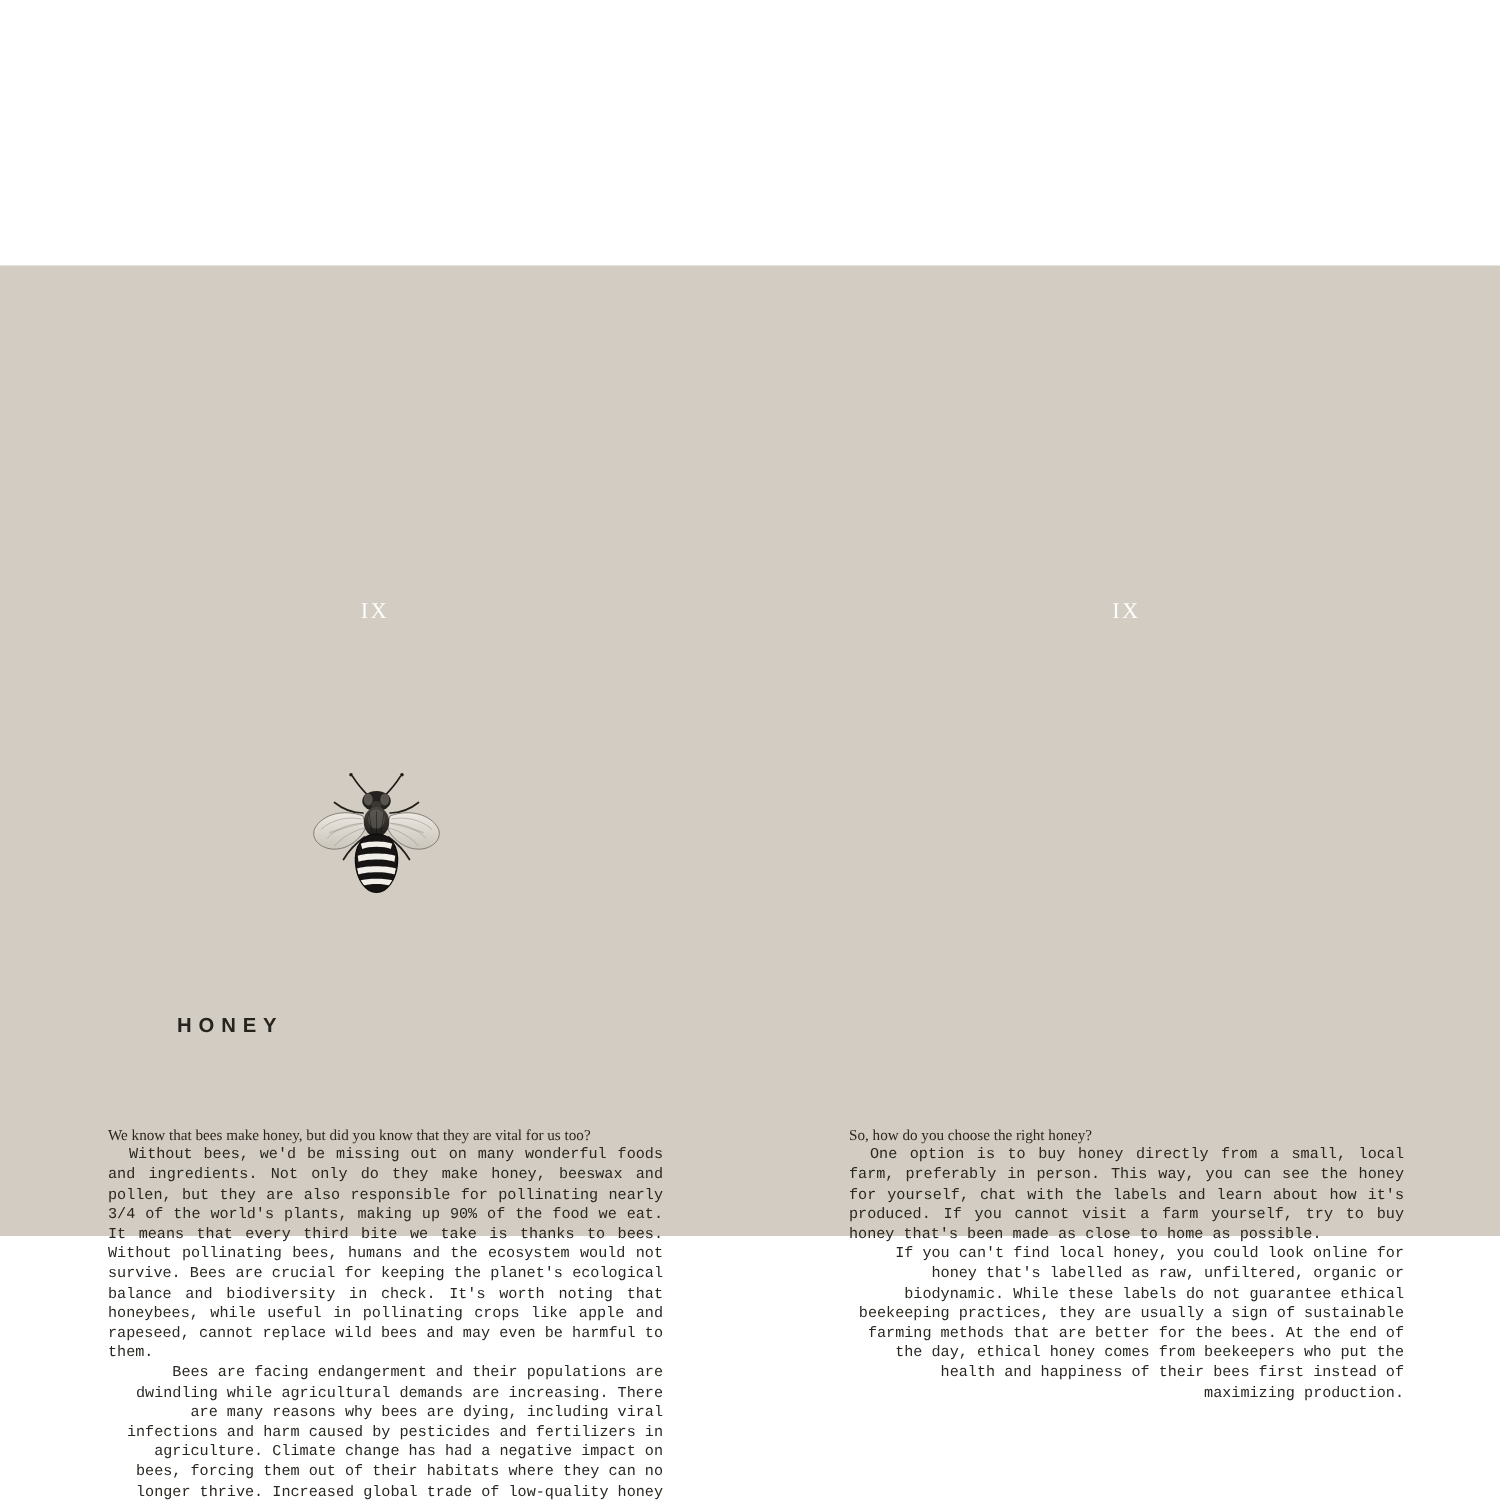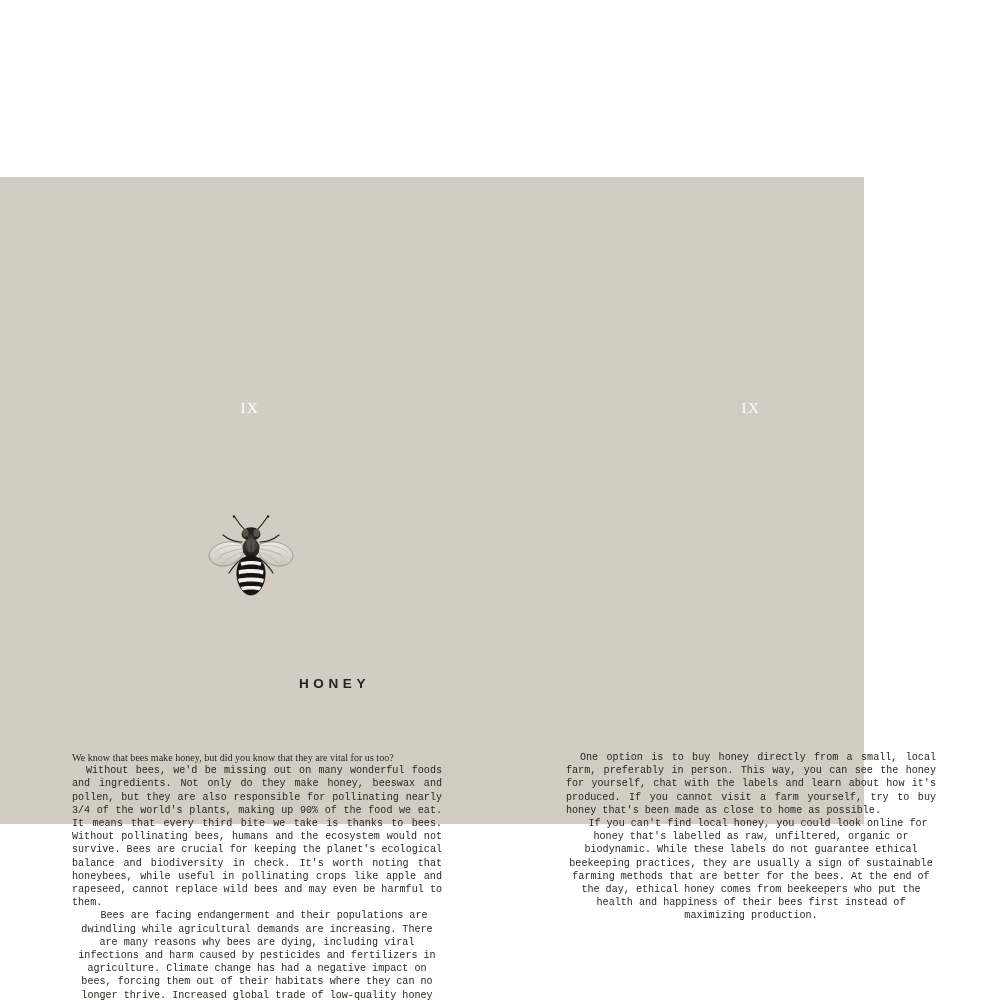--- a/index.html
+++ b/index.html
@@ -17,21 +17,21 @@
     height: 1000px;
     background: #ffffff;
     overflow: hidden;
   }
 
   
   #spread {
     position: absolute;
     left: 0;
     top: 177px;
-    width: 864px;
+    width: 1000px;
     height: 647px;
     background: #d2ccc2;
   }
 
   
   .folio {
     position: absolute;
     top: 224px;
     width: 120px;
     text-align: center;
@@ -50,24 +50,24 @@
     left: 206px;
     top: 336px;
     width: 90px;
     height: 86px;
   }
   #bee-wrap svg { display: block; width: 90px; height: 86px; }
 
   
   #chapter-title {
     position: absolute;
-    left: 130px;
+    left: 118px;
     top: 500px;
     width: 240px;
-    text-align: right;
+    text-align: left;
     font-family: "Liberation Sans", sans-serif;
     font-size: 13.5px;
     font-weight: 600;
     letter-spacing: 4.6px;
     color: #26241f;
     line-height: 1;
   }
 
   
   .column {
@@ -81,21 +81,21 @@
     text-align: justify;
     text-justify: inter-word;
     hyphens: none;
   }
   #col-left  { left: 72px; }
   #col-right { left: 566px; }
 
   .column p { margin: 0; }
   .column p.lead { text-indent: 0; }
   .column p.indent { text-indent: 14px; font-family: Liberation Mono, monospace; }
-  .column p:last-child { text-align: center; }
+  .column p:last-child { text-align: right; }
 </style>
 </head>
 <body>
 
 <div id="page">
 
   <div id="spread">
 
     <div id="folio-left" class="folio">IX</div>
 
@@ -173,18 +173,19 @@
 
     <div id="col-left" class="column">
       <p class="lead">We know that bees make honey, but did you know that they are vital for us too?</p>
       <p class="indent">Without bees, we'd be missing out on many wonderful foods and ingredients. Not only do they make honey, beeswax and pollen, but they are also responsible for pollinating nearly 3/4 of the world's plants, making up 90% of the food we eat. It means that every third bite we take is thanks to bees. Without pollinating bees, humans and the ecosystem would not survive. Bees are crucial for keeping the planet's ecological balance and biodiversity in check. It's worth noting that honeybees, while useful in pollinating crops like apple and rapeseed, cannot replace wild bees and may even be harmful to them.</p>
       <p class="indent">Bees are facing endangerment and their populations are dwindling while agricultural demands are increasing. There are many reasons why bees are dying, including viral infections and harm caused by pesticides and fertilizers in agriculture. Climate change has had a negative impact on bees, forcing them out of their habitats where they can no longer thrive. Increased global trade of low-quality honey often leads to overcrowded and malnourished bee colonies. Bees are healthier and more resilient when they have access to the pollen of various types of flowers.</p>
     </div>
 
     <div id="folio-right" class="folio">IX</div>
 
     <div id="col-right" class="column">
+      <p class="lead">So, how do you choose the right honey?</p>
       <p class="indent">One option is to buy honey directly from a small, local farm, preferably in person. This way, you can see the honey for yourself, chat with the labels and learn about how it's produced. If you cannot visit a farm yourself, try to buy honey that's been made as close to home as possible.</p>
       <p class="indent">If you can't find local honey, you could look online for honey that's labelled as raw, unfiltered, organic or biodynamic. While these labels do not guarantee ethical beekeeping practices, they are usually a sign of sustainable farming methods that are better for the bees. At the end of the day, ethical honey comes from beekeepers who put the health and happiness of their bees first instead of maximizing production.</p>
     </div>
 
   </div>
 </div>
 
 </body></html>

